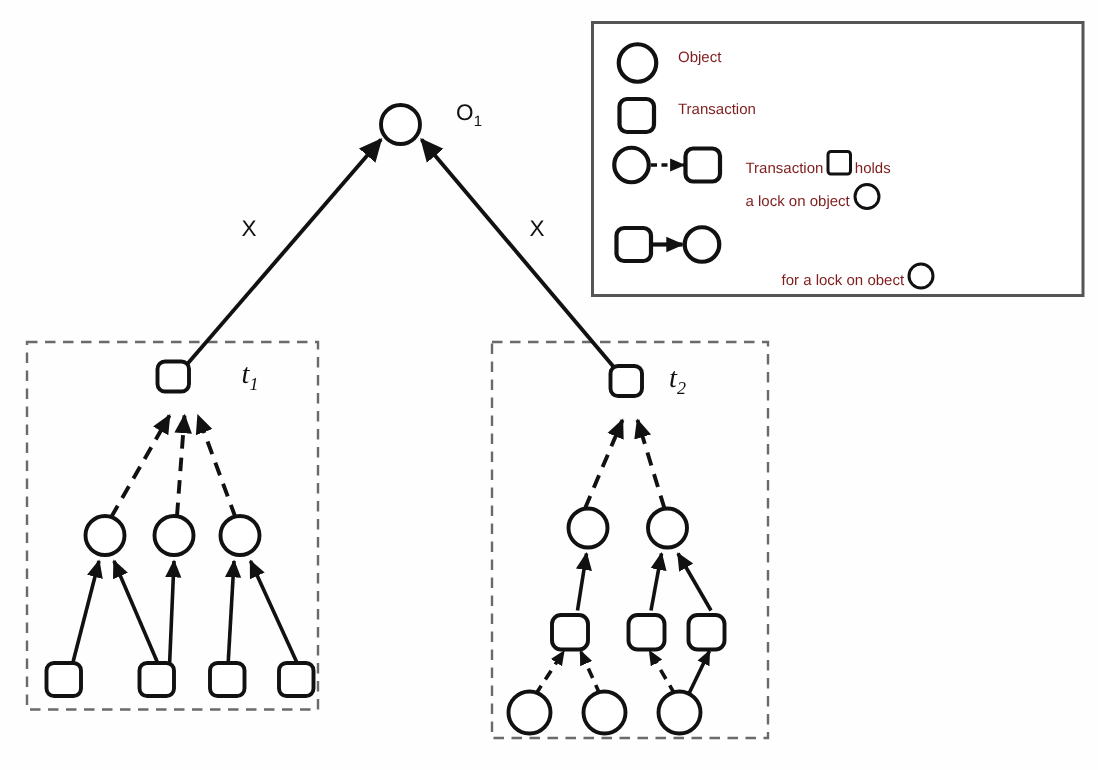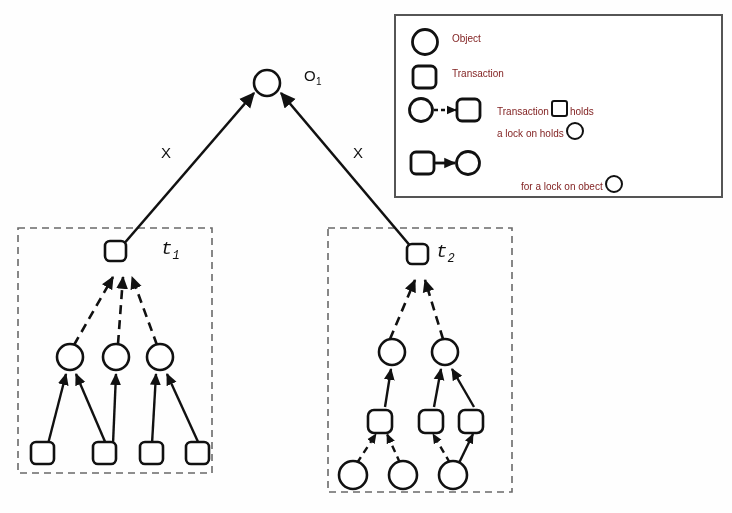--- a/index.html
+++ b/index.html
@@ -38,21 +38,21 @@
   .lbl-obj {
     font-size: 15px;
     letter-spacing: 0.2px;
   }
   .lbl-obj sub {
     font-size: 10px;
   }
   .lbl-txn {
     font-size: 19px;
     font-style: italic;
-    font-family: Liberation Mono, monospace;
+    font-family: Liberation Serif, serif;
   }
   .lbl-txn sub {
     font-size: 12px;
     font-style: italic;
   }
   .legend-text {
     position: absolute;
     font-size: 10px;
     color: #7f1d1d;
     white-space: nowrap;
@@ -171,32 +171,32 @@
   </div>
 
   <div class="lbl lbl-x" style="left:161px; top:145px;">X</div>
 
   <div class="lbl lbl-x" style="left:353px; top:145px;">X</div>
 
   <div class="lbl lbl-txn" style="left:161px; top:240px;">
     <span>t</span><sub>1</sub>
   </div>
 
-  <div class="lbl lbl-txn" style="left:436px; top:243px;">
+  <div class="lbl lbl-txn" style="left:446px; top:243px;">
     <span>t</span><sub>2</sub>
   </div>
 
   <div class="legend-text" style="left:452px; top:33px;">Object</div>
 
   <div class="legend-text" style="left:452px; top:68px;">Transaction</div>
 
   <div class="legend-text" style="left:497px; top:100px;">
     <span>Transaction</span><span class="inline-sq"></span><span>holds</span>
   </div>
   <div class="legend-text" style="left:497px; top:122px;">
-    <span>a lock on holds</span><span class="inline-ci"></span>
+    <span>a lock on object</span><span class="inline-ci"></span>
   </div>
 
   <div class="legend-text" style="left:497px; top:175px;margin-left:24px;">
     <span>for a lock on obect</span><span class="inline-ci"></span>
   </div>
 
 </div>
 
 </body></html>

